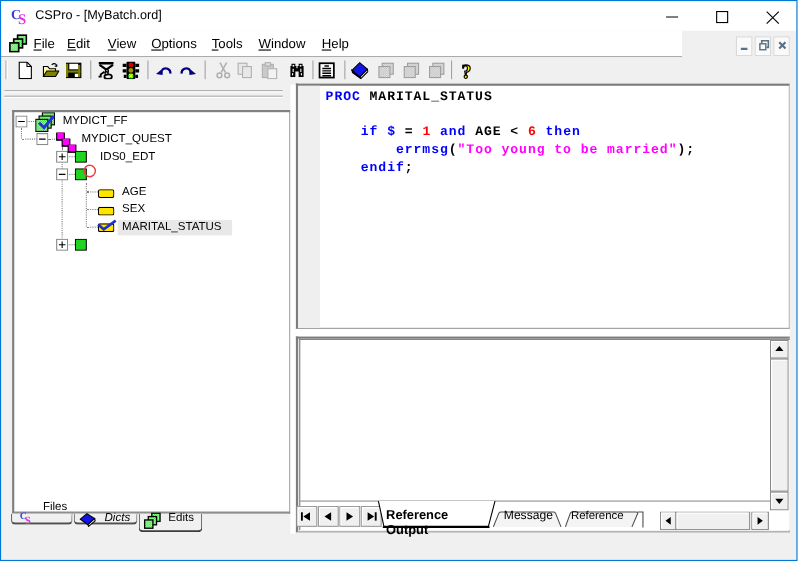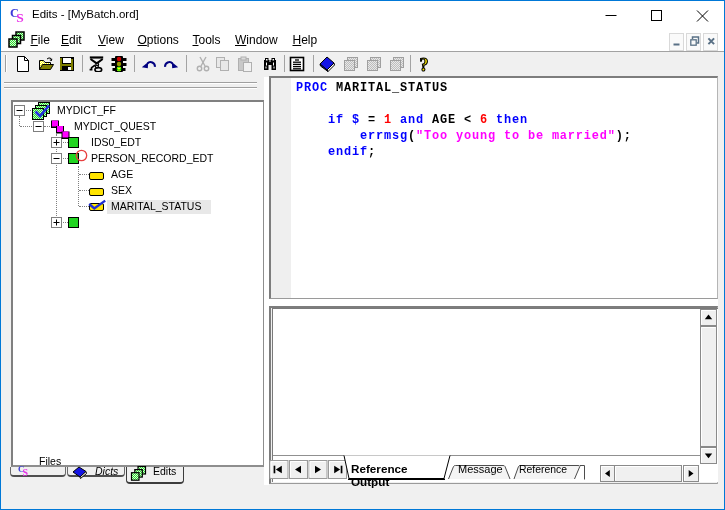--- a/index.html
+++ b/index.html
@@ -4,21 +4,21 @@
 <style>
   html,body{margin:0;padding:0;}
   body{width:725px;height:510px;overflow:hidden;font-family:"Liberation Sans",sans-serif;}
   #win{position:relative;width:725px;height:510px;background:#f0f0f0;}
   .abs{position:absolute;}
   #border-overlay{position:absolute;left:0;top:0;width:723px;height:508px;border:1px solid #0078d7;pointer-events:none;z-index:99;}
   
   #titlebar{left:1px;top:1px;width:723px;height:27px;background:#ffffff;}
   #titletext{left:31px;top:6.5px;font-size:11.5px;color:#000;}
   
-  #menubar{left:1px;top:28px;width:723px;height:23px;background:#ffffff;border-bottom:1px solid #a2a2a2;}
+  #menubar{left:1px;top:28px;width:619px;height:23px;background:#ffffff;border-bottom:1px solid #a2a2a2;}
   .menuitem{position:absolute;top:0;height:24px;line-height:24px;font-size:12px;color:#000;}
   
   #toolbar{left:1px;top:52px;width:723px;height:25px;background:#f0f0f0;}
   .tbsep{position:absolute;top:3px;height:17px;width:1px;background:#a3a3a3;}
   .tbicon{position:absolute;top:4px;width:16px;height:16px;}
   
   #treebox{left:11px;top:100px;width:253px;height:367px;background:#ffffff;box-sizing:border-box;
     border-top:2px solid #808080;border-left:2px solid #808080;
     border-right:1px solid #8e8e8e;border-bottom:2px solid #8e8e8e;}
   .trow{position:absolute;height:16px;line-height:16px;font-size:10.5px;color:#000;}
@@ -47,21 +47,21 @@
 </style>
 </head>
 <body>
 <div id="win">
 
   <div id="titlebar" class="abs">
     <svg class="abs" style="left:8px;top:3px" width="18" height="19" viewBox="0 0 18 19">
       <text x="1" y="13" font-size="12.5" font-weight="bold" fill="#3a3ad9" font-family="Liberation Serif,serif">C</text>
       <text x="7.3" y="18" font-size="13.5" font-weight="bold" fill="#e832e8" font-family="Liberation Serif,serif">S</text>
     </svg>
-    <div id="titletext" class="abs">Edits - [MyBatch.ord]</div>
+    <div id="titletext" class="abs">CSPro - [MyBatch.ord]</div>
 
     <svg class="abs" style="left:586px;top:0" width="137" height="27" viewBox="0 0 137 27">
       <line x1="18.5" y1="14.5" x2="29.5" y2="14.5" stroke="#000" stroke-width="1"></line>
       <rect x="64.5" y="9.5" width="10" height="10" fill="none" stroke="#000" stroke-width="1"></rect>
       <line x1="110" y1="9.5" x2="121" y2="20.5" stroke="#000" stroke-width="1"></line>
       <line x1="121" y1="9.5" x2="110" y2="20.5" stroke="#000" stroke-width="1"></line>
     </svg>
   </div>
 
   <div id="menubar" class="abs">
@@ -331,21 +331,20 @@
     <svg class="abs" style="left:89px;top:203px" width="15" height="8">
         <rect x="0.5" y="0.5" width="14" height="7" rx="1.5" fill="#ffe400" stroke="#000"></rect>
       </svg>
     <svg class="abs" style="left:88px;top:195px" width="26" height="19" viewBox="0 0 26 19">
       <path d="M1.2 9 L6.3 13.5 L17.2 5.6" fill="none" stroke="#1f2fd4" stroke-width="2.4"></path>
     </svg>
 
     <div class="trow" style="left:57px;top:102px">MYDICT_FF</div>
     <div class="trow" style="left:74px;top:118px">MYDICT_QUEST</div>
     <div class="trow" style="left:91px;top:134px">IDS0_EDT</div>
-    <div class="trow" style="left:91px;top:150px">PERSON_RECORD_EDT</div>
     <div class="trow" style="left:111px;top:166px">AGE</div>
     <div class="trow" style="left:111px;top:182px">SEX</div>
     <div class="trow" style="left:111px;top:198px">MARITAL_STATUS</div>
   </div>
 
   <div id="vsplit" class="abs"></div>
   <div id="hsplit" class="abs"></div>
 
   <div id="editor" class="abs">
     <div id="edmargin"></div>

